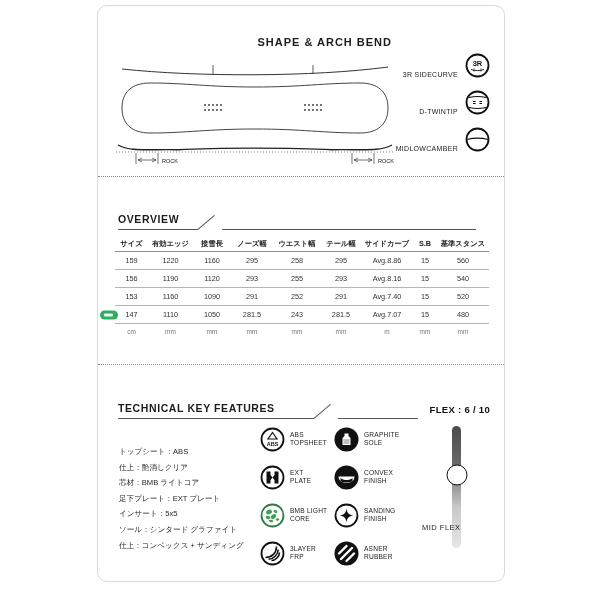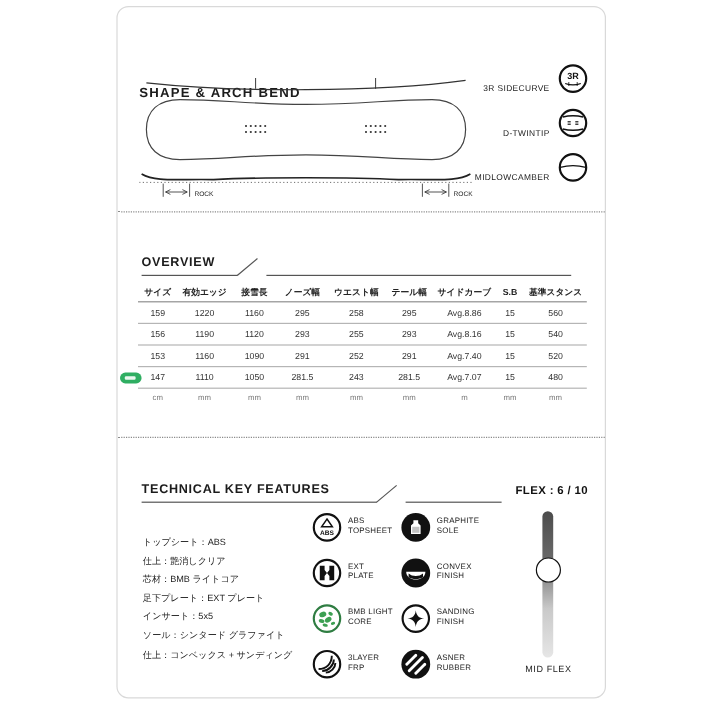--- a/index.html
+++ b/index.html
@@ -7,22 +7,22 @@
     width:600px;height:600px;background:#ffffff;position:relative;
     font-family:"Liberation Sans","DejaVu Sans",sans-serif;color:#222;
     -webkit-font-smoothing:antialiased;
   }
   .card{
     position:absolute;left:97px;top:5px;width:406px;height:575px;
     background:#fff;border:1px solid #d9d9d9;border-radius:10px;
   }
   
   .shape-title{
-    position:absolute;left:18px;top:30px;width:276px;text-align:left;
-    font-size:11px;font-weight:bold;letter-spacing:1px;color:#1c1c1c;margin-top:36px;
+    position:absolute;left:18px;top:30px;width:276px;text-align:right;
+    font-size:11px;font-weight:bold;letter-spacing:1px;color:#1c1c1c;
   }
   .board-svg{position:absolute;left:18px;top:54px;}
   .shape-feats{position:absolute;right:14px;top:46px;width:110px;}
   .shape-feat{display:flex;align-items:flex-end;justify-content:flex-end;height:26px;margin-bottom:11px;}
   .shape-feat .lbl{font-size:7px;letter-spacing:.3px;color:#1c1c1c;margin-right:7px;white-space:nowrap;}
   .dotted-sep{position:absolute;left:0;right:0;border-top:1px dotted #8a8a8a;height:0;}
   .sep1{top:170px;} .sep2{top:358px;}
   
   .sec-title{position:absolute;font-size:10.5px;font-weight:bold;letter-spacing:.6px;color:#1c1c1c;}
   .hline{position:absolute;height:1px;background:#555;}
@@ -49,21 +49,21 @@
   .icon-cell{display:flex;align-items:center;}
   .icon-cell .glyph{width:25px;height:25px;flex:0 0 25px;}
   .icon-cell .tx{font-size:6.6px;line-height:7.6px;letter-spacing:.2px;margin-left:5px;color:#1c1c1c;}
   
   .flex-label{position:absolute;left:326px;top:398px;width:66px;text-align:right;
     font-size:9.5px;font-weight:bold;letter-spacing:.3px;color:#111;}
   .flex-track{position:absolute;left:354px;top:420px;width:9px;height:122px;border-radius:5px;
     background:linear-gradient(#4c4c4c,#6a6a6a,#c9c9c9,#e6e6e6);}
   .flex-knob{position:absolute;left:50%;top:40%;transform:translateX(-50%);
     width:21px;height:21px;border-radius:50%;background:#fff;border:1.6px solid #111;box-sizing:border-box;}
-  .midflex{position:absolute;left:324px;top:547px;width:70px;text-align:center;
+  .midflex{position:absolute;left:324px;top:517px;width:70px;
     font-size:7.5px;letter-spacing:.5px;color:#222;}
   svg text{font-family:"Liberation Sans","DejaVu Sans",sans-serif;}
 </style>
 </head>
 <body>
 
 <div class="card">
 
   <div class="shape-title">SHAPE &amp; ARCH BEND</div>
 

